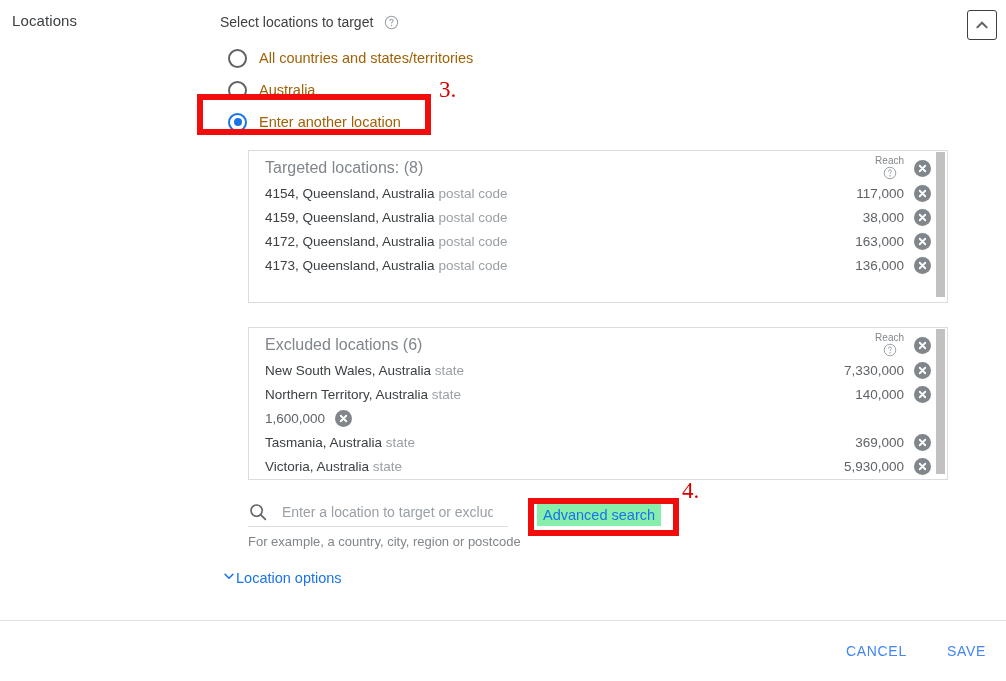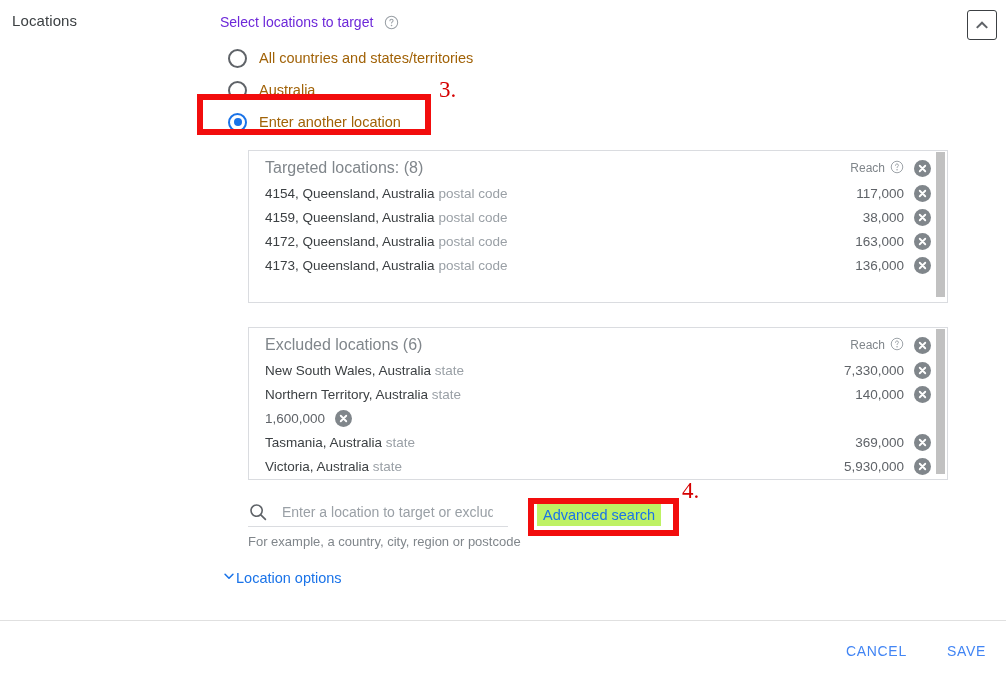--- a/index.html
+++ b/index.html
@@ -40,21 +40,21 @@
   .collapse-btn svg { display:block; }
 
   
   .main {
     position: absolute;
     left: 220px; top: 12px;
     width: 730px;
   }
   .field-title {
     font-size: 14px;
-    color: #6d28d9;
+    color: #404040;
     display: flex; align-items: center; gap: 11px;
     height: 20px;
     text-align: center;
   }
   .help-icon {
     width: 15px; height: 15px;
     display:inline-block;
   }
 
   
@@ -123,23 +123,24 @@
   }
   .row-name {
     flex: 1 1 auto;
     color: #3c4043;
     white-space: nowrap;
     overflow: hidden;
   }
   .row-name .qual { color: #9aa0a6; }
   .hdr-name { flex: 1 1 auto; color: #80868b; font-size: 16px; }
   .hdr-reach {
-    color: #80868b; font-size: 12px;
-    display: flex; align-items: center; gap: 5px;
+    color: #80868b; font-size: 10px;
+    display: flex; align-items: center; 
     margin-right: 10px;
+    flex-direction: column;
   }
   .row-reach {
     color: #5f6368;
     font-size: 13.5px;
     text-align: right;
     margin-right: 10px;
     white-space: nowrap;
   }
   .x-btn {
     width: 17px; height: 17px;
@@ -195,21 +196,21 @@
     margin-top: 7px;
     font-size: 13px;
     color: #80868b;
   }
 
   .adv-search {
     position: absolute;
     left: 537px; top: 504px;
     font-size: 14.5px;
     color: #1a73e8;
-    background: #bef264;
+    background: #86efac;
     padding: 3px 6px;
     cursor: pointer;
     white-space: nowrap;
   }
 
   
   .loc-options {
     position: absolute;
     left: 222px; top: 569px;
     display: flex; align-items: center; 

